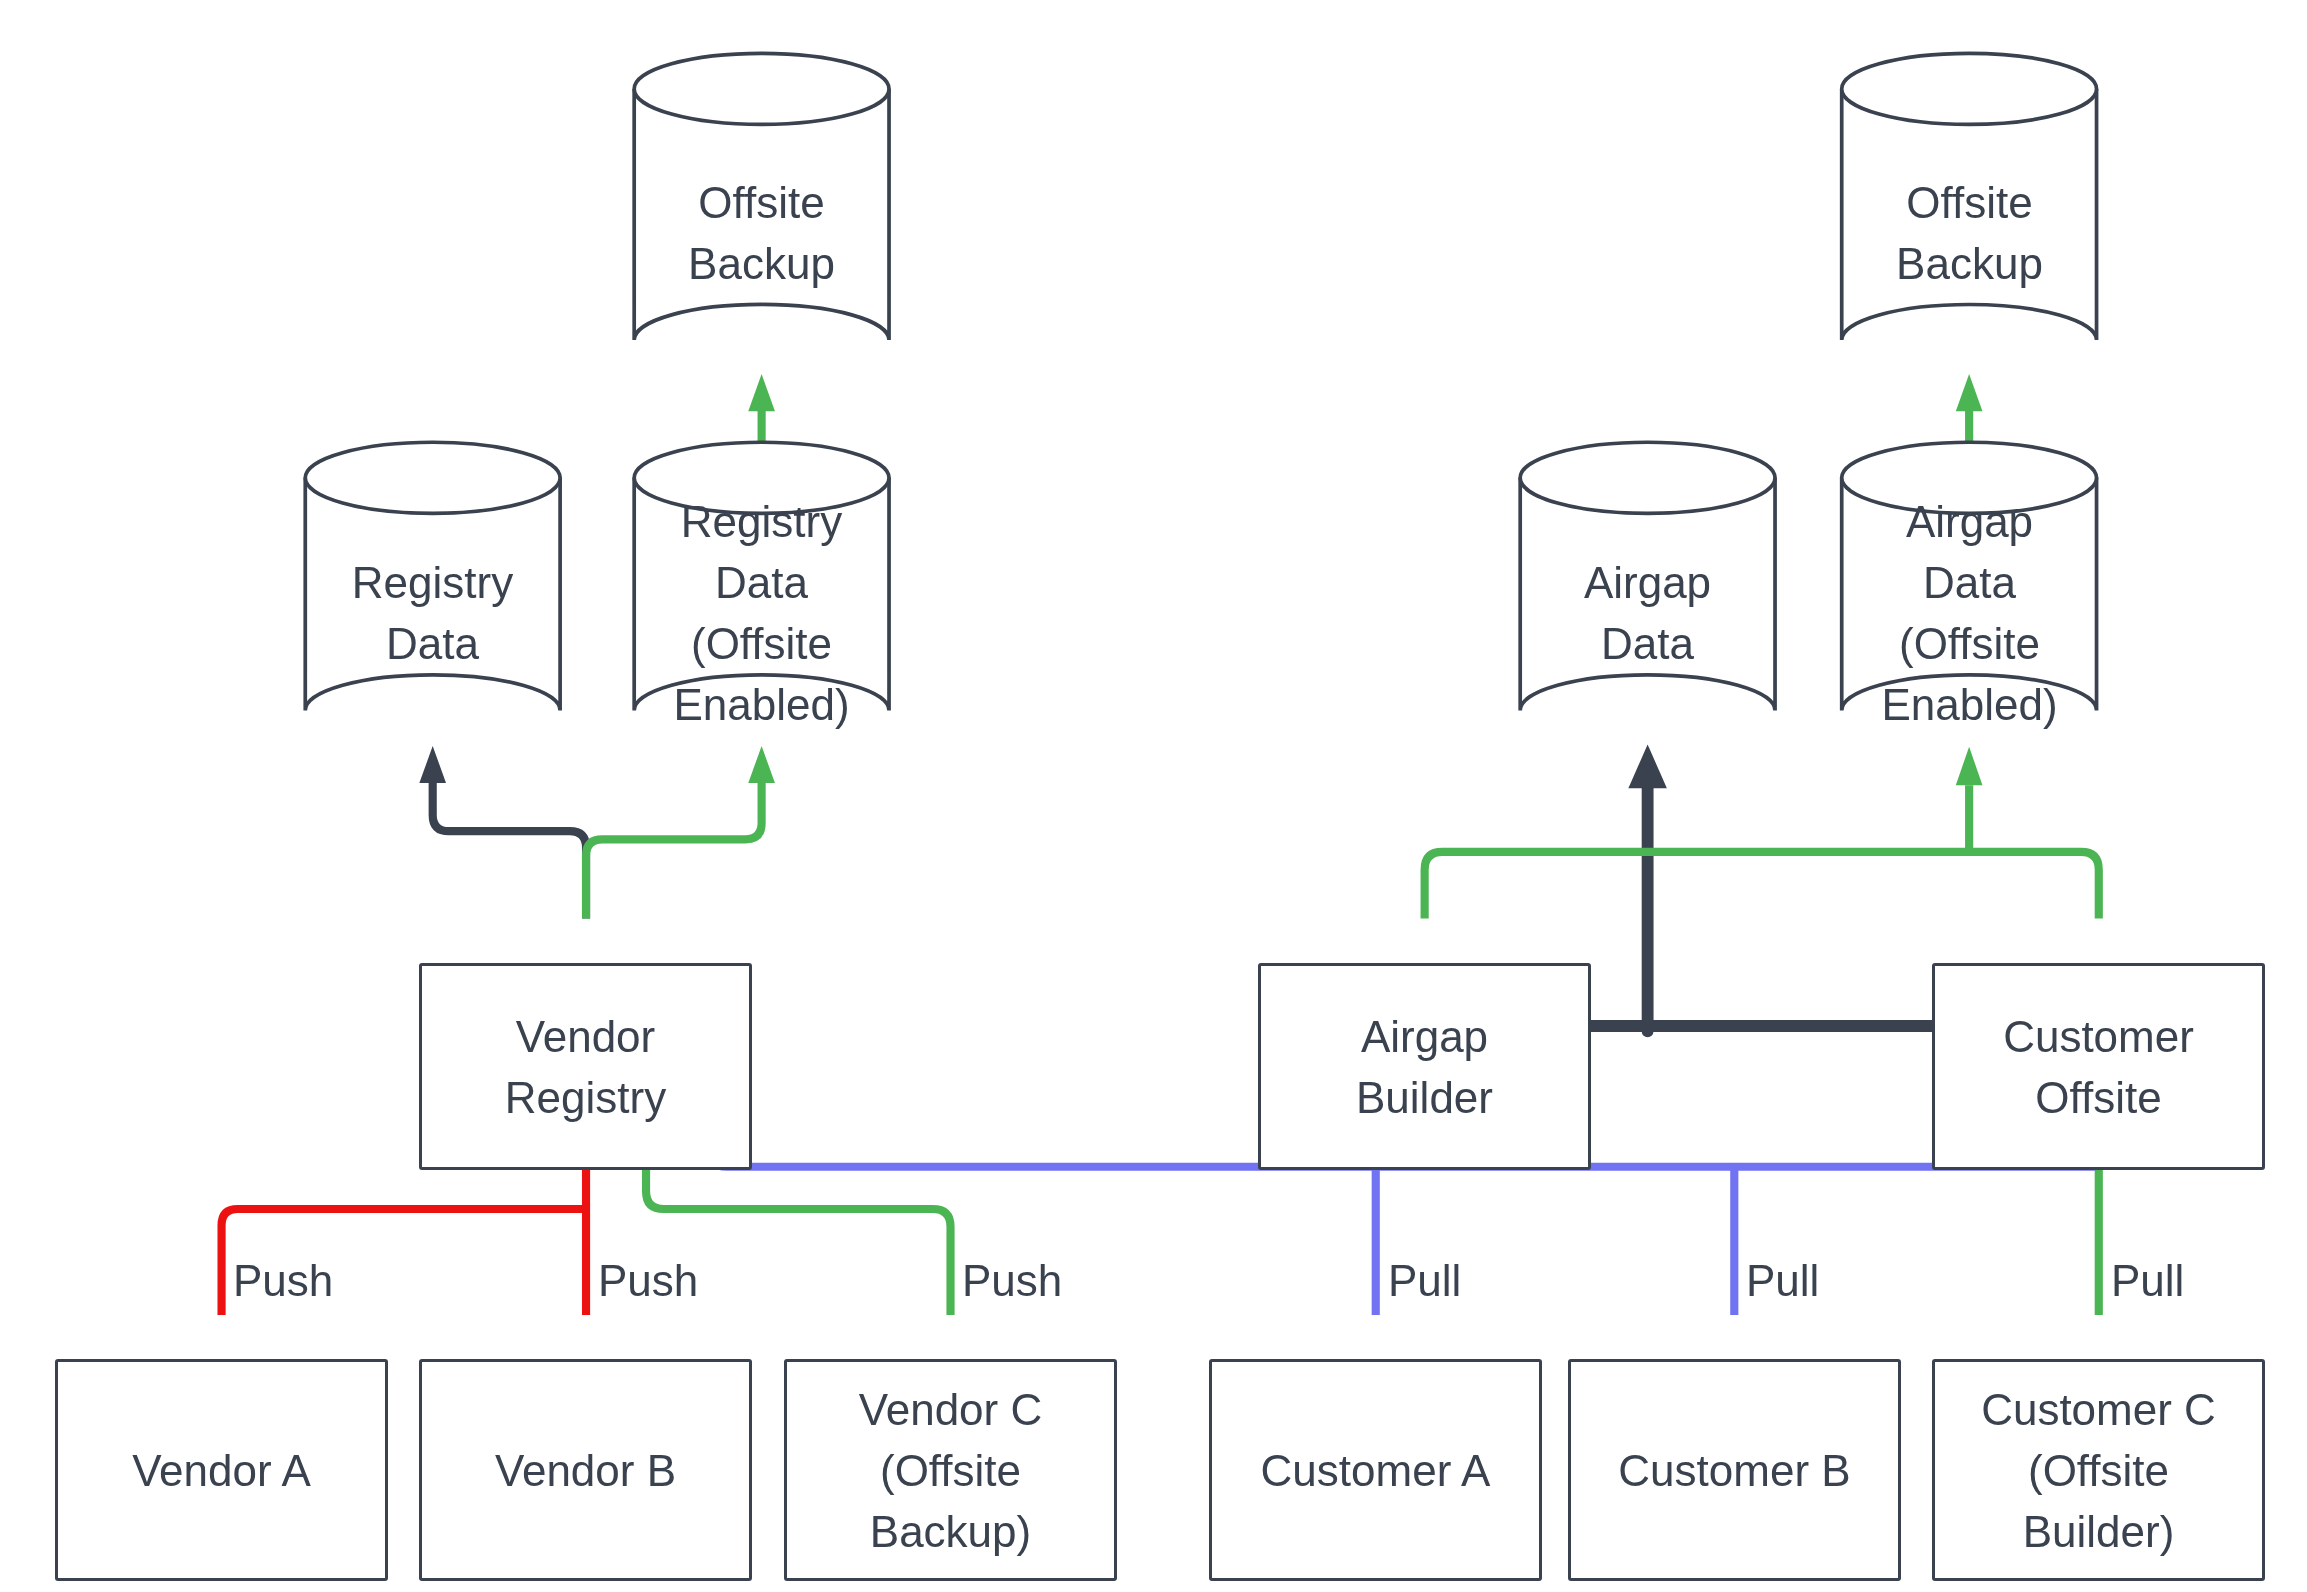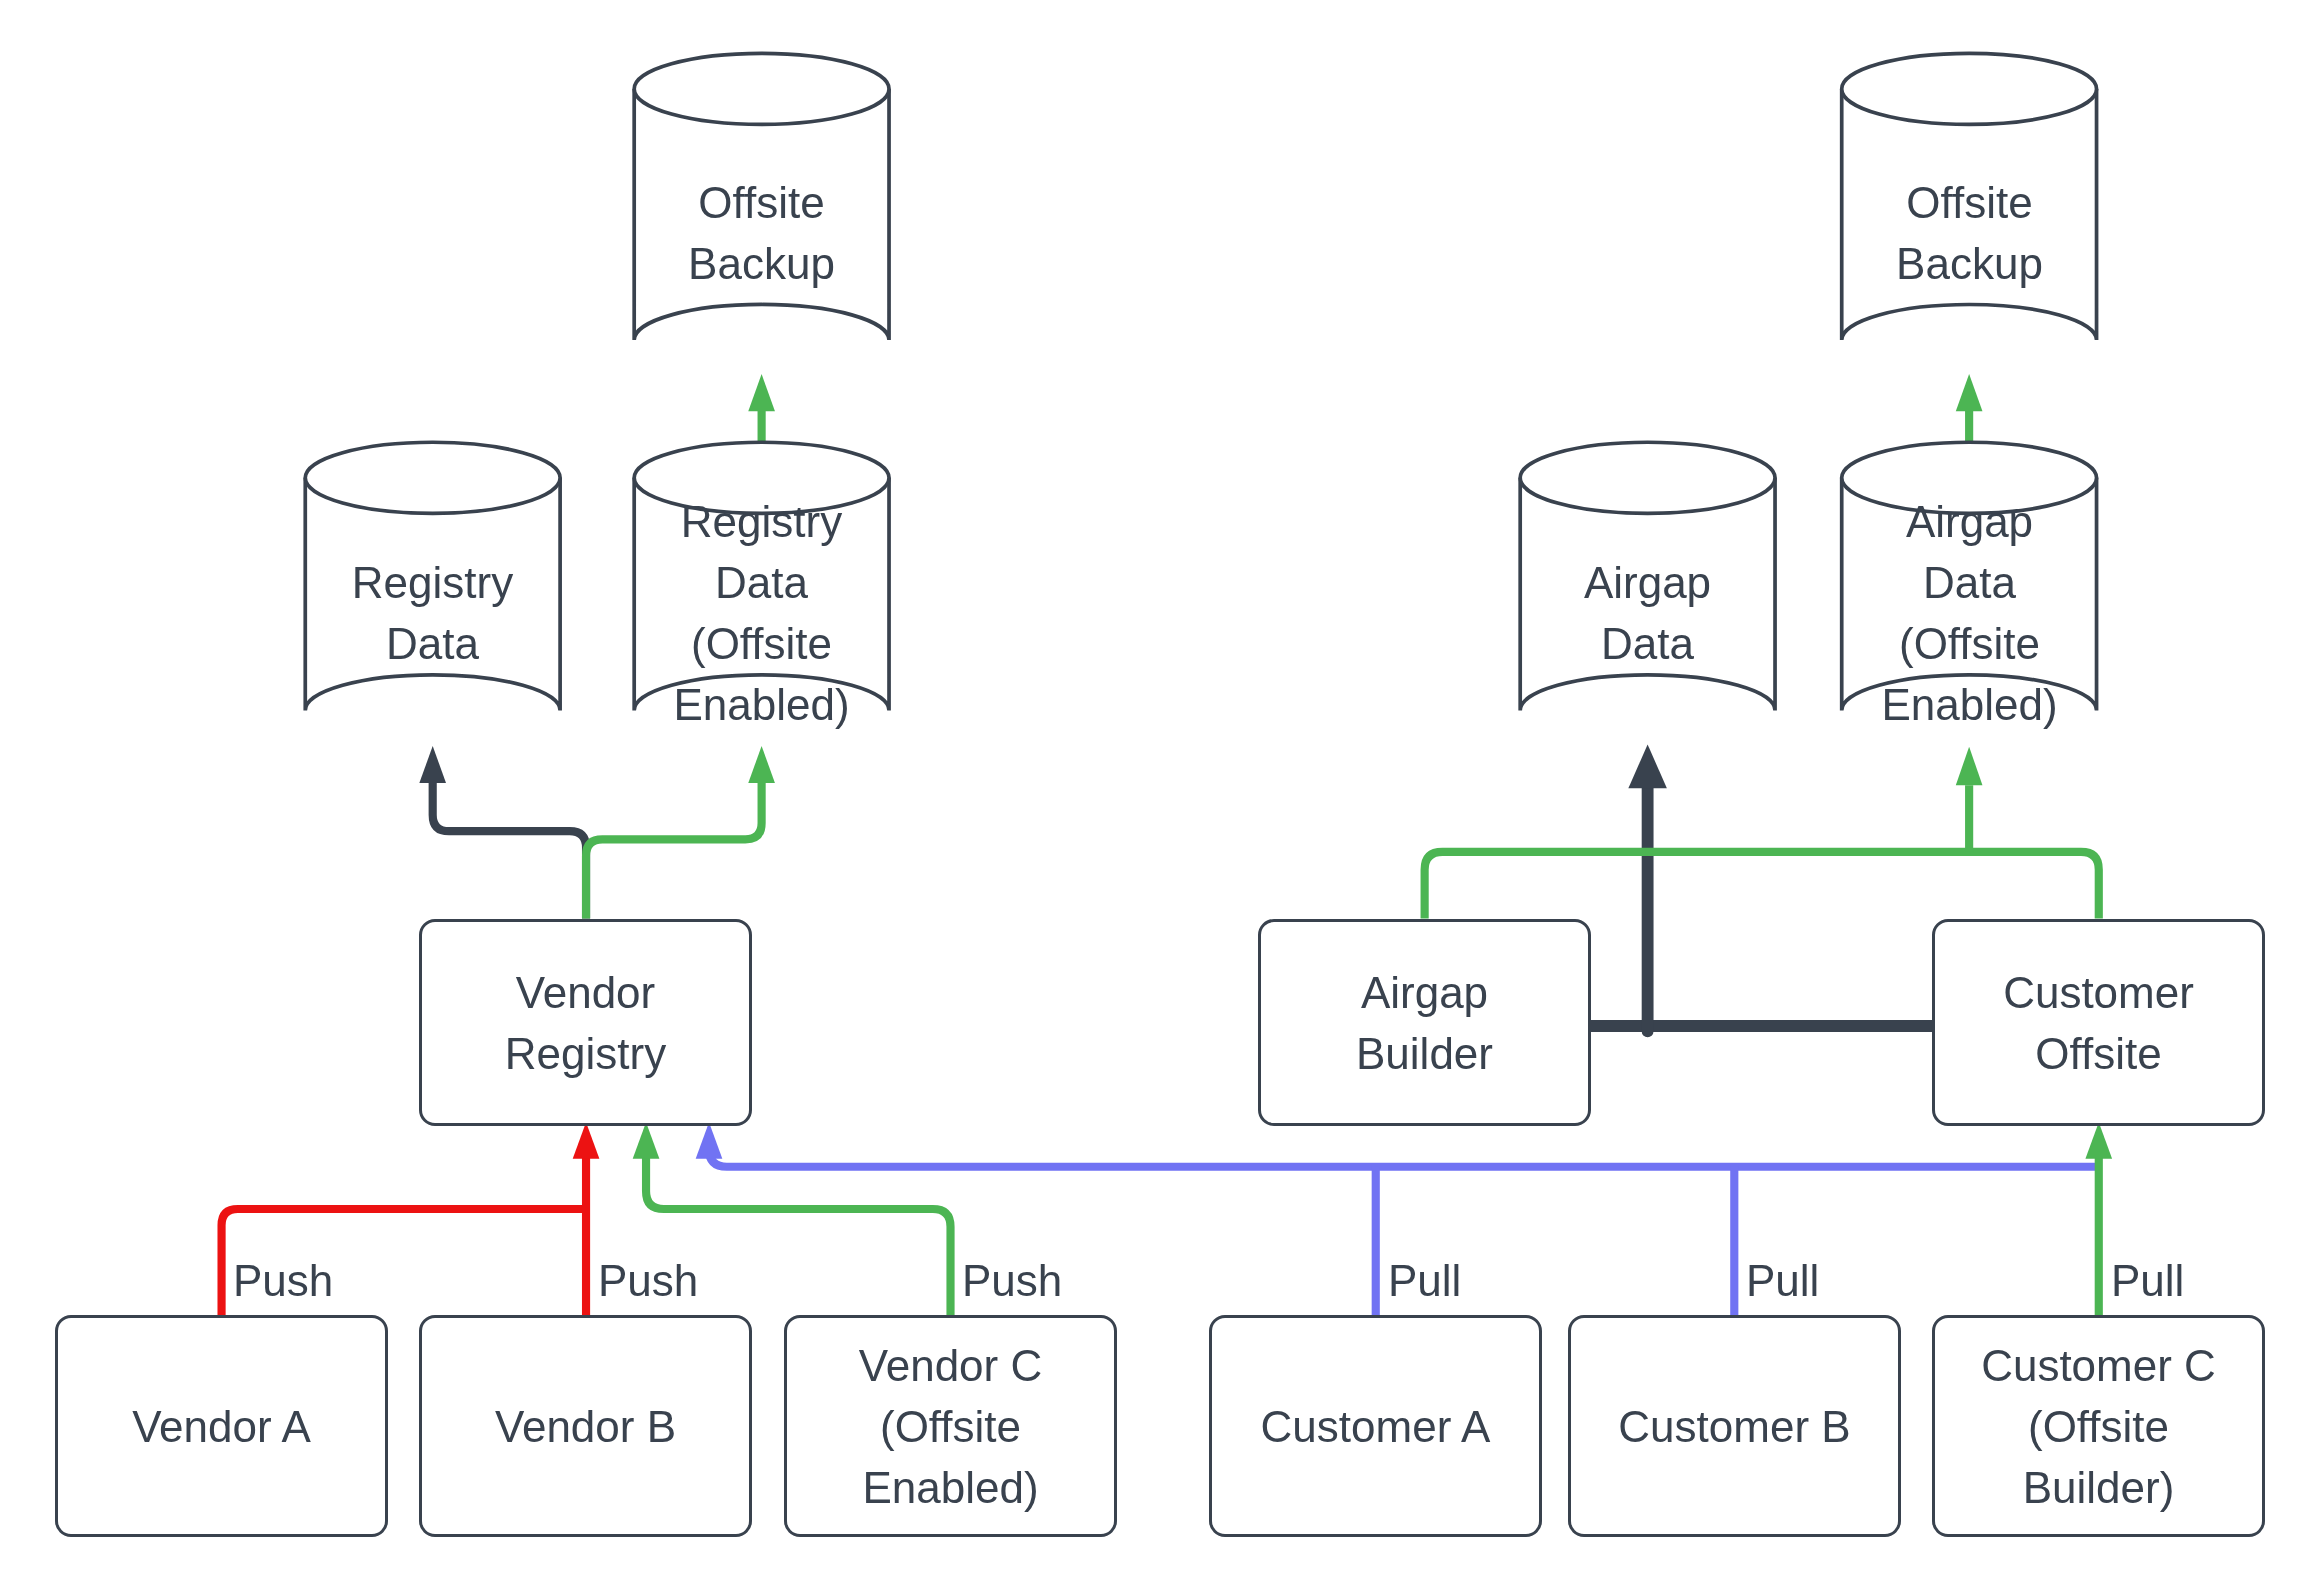--- a/index.html
+++ b/index.html
@@ -16,25 +16,26 @@
   svg.wires {
     position: absolute;
     left: 0; top: 0;
     width: 2307px; height: 1592px;
   }
   .node-box {
     position: absolute;
     box-sizing: border-box;
     width: 333px;
     border: 3.7px solid var(--ink, #39424E);
-    border-radius: 16px;
+    border-radius: 3px;
     background: #ffffff;
     display: flex;
     align-items: center;
     justify-content: center;
+    margin-top: 44px;
   }
   .proc { top: 919px; height: 207px; }
   .actor { top: 1315px; height: 222px; }
   .node-label {
     font-size: 44px;
     line-height: 61px;
     text-align: center;
     white-space: pre-line;
     color: var(--ink, #39424E);
   }
@@ -185,21 +186,21 @@
 
   <div class="node-box actor" style="left:55px;">
     <div class="node-label">Vendor A</div>
   </div>
   <div class="node-box actor" style="left:419px;">
     <div class="node-label">Vendor B</div>
   </div>
   <div class="node-box actor" style="left:784px;">
     <div class="node-label">Vendor C
 (Offsite
-Enabled)</div>
+Backup)</div>
   </div>
   <div class="node-box actor" style="left:1568px;">
     <div class="node-label">Customer B</div>
   </div>
   <div class="node-box actor" style="left:1209px;">
     <div class="node-label">Customer A</div>
   </div>
   <div class="node-box actor" style="left:1932px;">
     <div class="node-label">Customer C
 (Offsite

